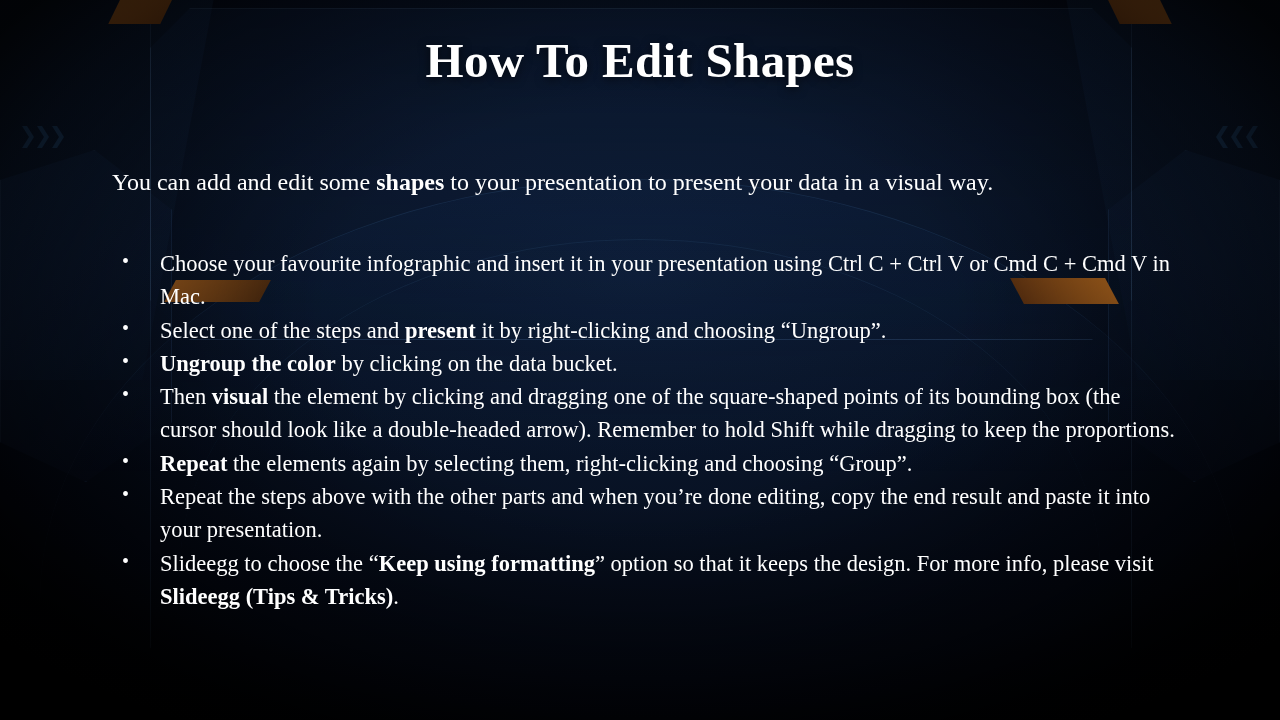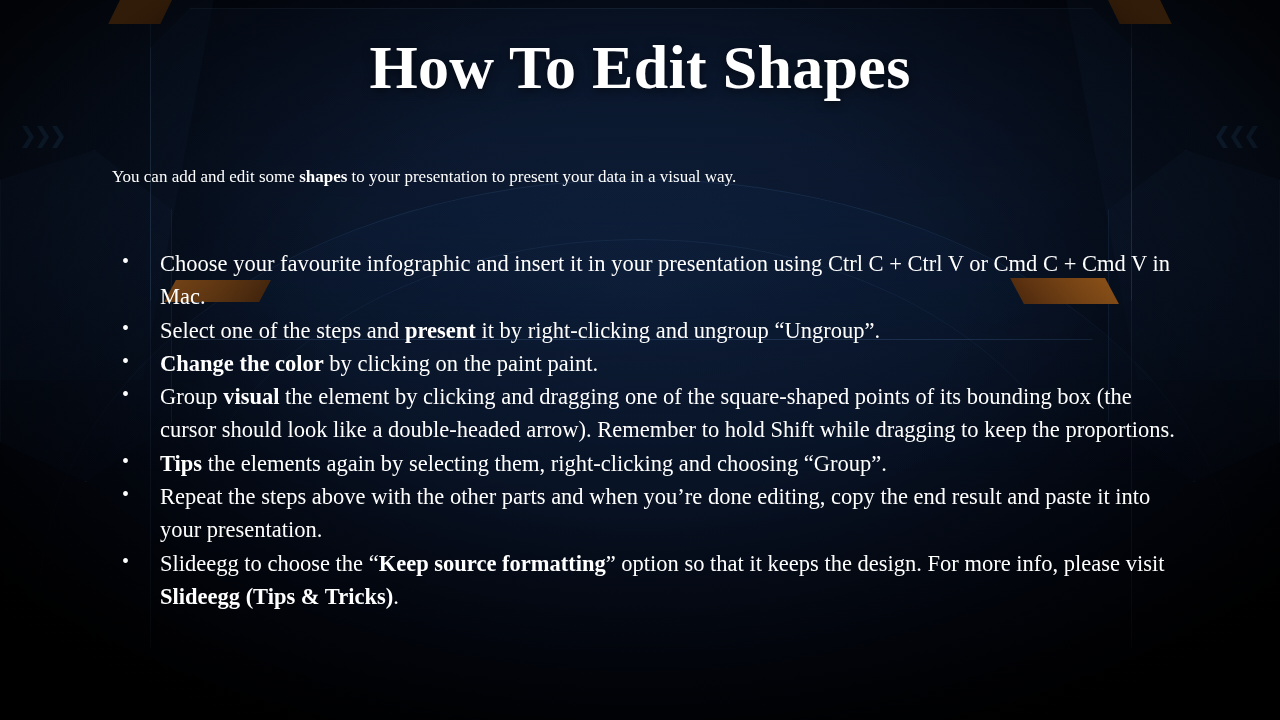--- a/index.html
+++ b/index.html
@@ -126,30 +126,30 @@
     position: relative;
     z-index: 5;
     width: 1280px;
     height: 720px;
   }
   .title {
     position: absolute;
     left: 0; top: 32px;
     width: 100%;
     text-align: center;
-    font-size: 62px;
+    font-size: 49px;
     font-weight: bold;
     letter-spacing: 0.3px;
     text-shadow: 0 2px 10px rgba(0,0,0,0.6);
   }
   .intro {
     position: absolute;
     left: 112px; top: 166px;
     width: 1060px;
-    font-size: 17px;
+    font-size: 24px;
     line-height: 1.35;
   }
   .bullets {
     position: absolute;
     left: 112px; top: 247px;
     width: 1070px;
     font-size: 22.5px;
     line-height: 1.48;
   }
   .bullet {
@@ -199,37 +199,37 @@
   <div class="content">
     <div class="title">How To Edit Shapes</div>
     <div class="intro"><span>You can add and edit some </span><b>shapes</b><span> to your presentation to present your data in a visual way.</span></div>
     <div class="bullets">
         <div class="bullet">
           <div class="dot">•</div>
           <div class="txt"><span>Choose your favourite infographic and insert it in your presentation using Ctrl C + Ctrl V or Cmd C + Cmd V in Mac.</span></div>
         </div>
         <div class="bullet">
           <div class="dot">•</div>
-          <div class="txt"><span>Select one of the steps and </span><b>present</b><span> it by right-clicking and ungroup “Ungroup”.</span></div>
-        </div>
-        <div class="bullet">
-          <div class="dot">•</div>
-          <div class="txt"><b>Change the color</b><span> by clicking on the paint paint.</span></div>
-        </div>
-        <div class="bullet">
-          <div class="dot">•</div>
-          <div class="txt"><span>Group </span><b>visual</b><span> the element by clicking and dragging one of the square-shaped points of its bounding box (the cursor should look like a double-headed arrow). Remember to hold Shift while dragging to keep the proportions.</span></div>
-        </div>
-        <div class="bullet">
-          <div class="dot">•</div>
-          <div class="txt"><b>Tips</b><span> the elements again by selecting them, right-clicking and choosing “Group”.</span></div>
+          <div class="txt"><span>Select one of the steps and </span><b>present</b><span> it by right-clicking and choosing “Ungroup”.</span></div>
+        </div>
+        <div class="bullet">
+          <div class="dot">•</div>
+          <div class="txt"><b>Ungroup the color</b><span> by clicking on the data bucket.</span></div>
+        </div>
+        <div class="bullet">
+          <div class="dot">•</div>
+          <div class="txt"><span>Then </span><b>visual</b><span> the element by clicking and dragging one of the square-shaped points of its bounding box (the cursor should look like a double-headed arrow). Remember to hold Shift while dragging to keep the proportions.</span></div>
+        </div>
+        <div class="bullet">
+          <div class="dot">•</div>
+          <div class="txt"><b>Repeat</b><span> the elements again by selecting them, right-clicking and choosing “Group”.</span></div>
         </div>
         <div class="bullet">
           <div class="dot">•</div>
           <div class="txt"><span>Repeat the steps above with the other parts and when you’re done editing, copy the end result and paste it into your presentation.</span></div>
         </div>
         <div class="bullet">
           <div class="dot">•</div>
-          <div class="txt"><span>Slideegg to choose the “</span><b>Keep source formatting</b><span>” option so that it keeps the design. For more info, please visit </span><b>Slideegg (Tips &amp; Tricks)</b><span>.</span></div>
+          <div class="txt"><span>Slideegg to choose the “</span><b>Keep using formatting</b><span>” option so that it keeps the design. For more info, please visit </span><b>Slideegg (Tips &amp; Tricks)</b><span>.</span></div>
         </div>
       </div>
   </div>
 </div>
 
 </body></html>

